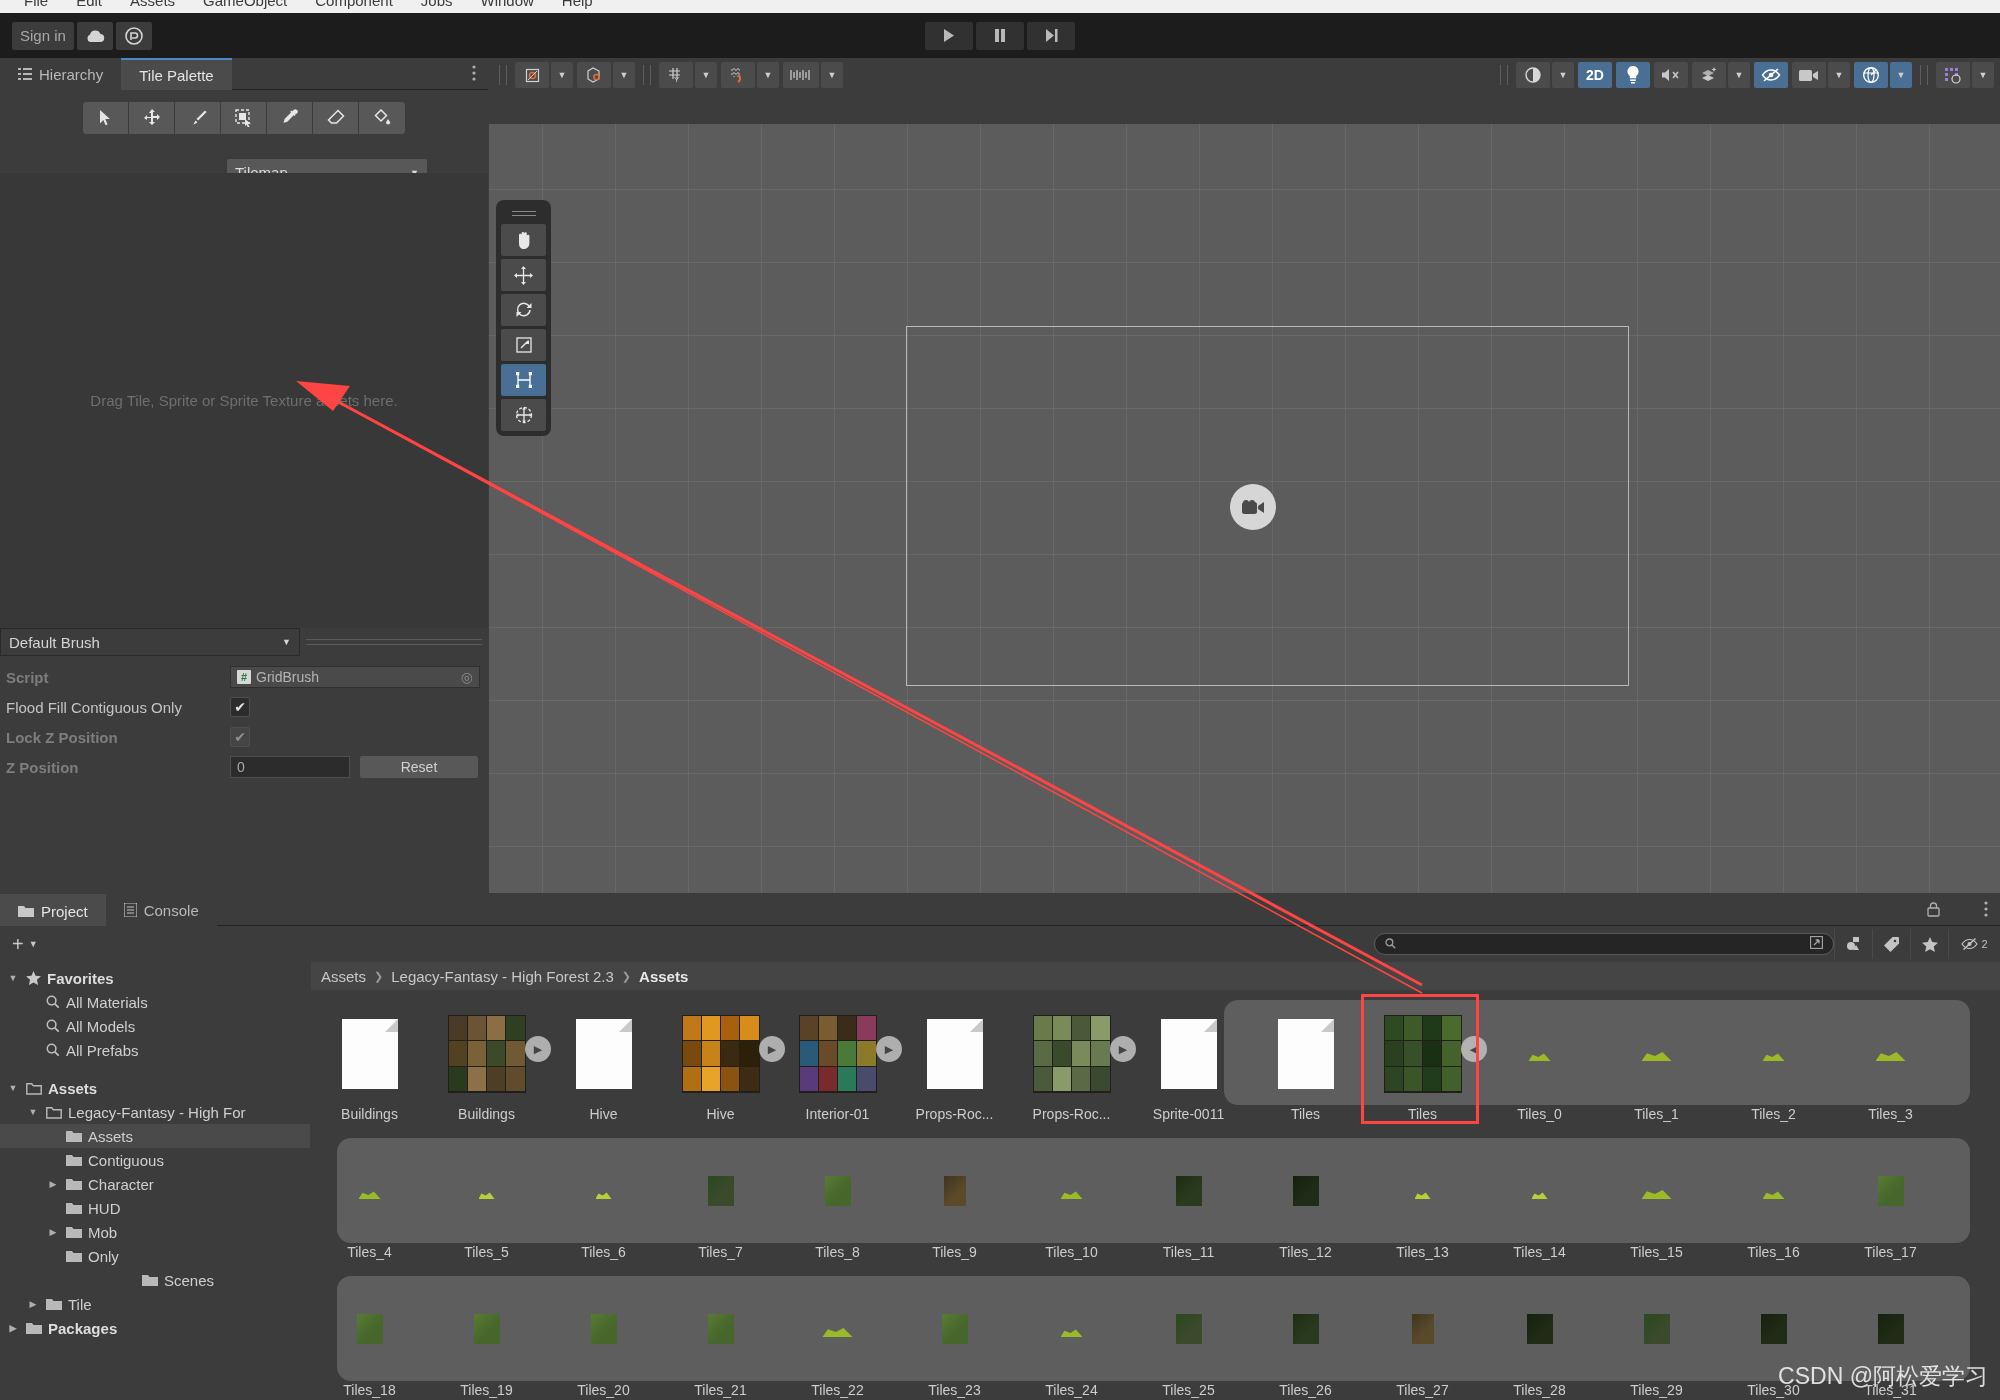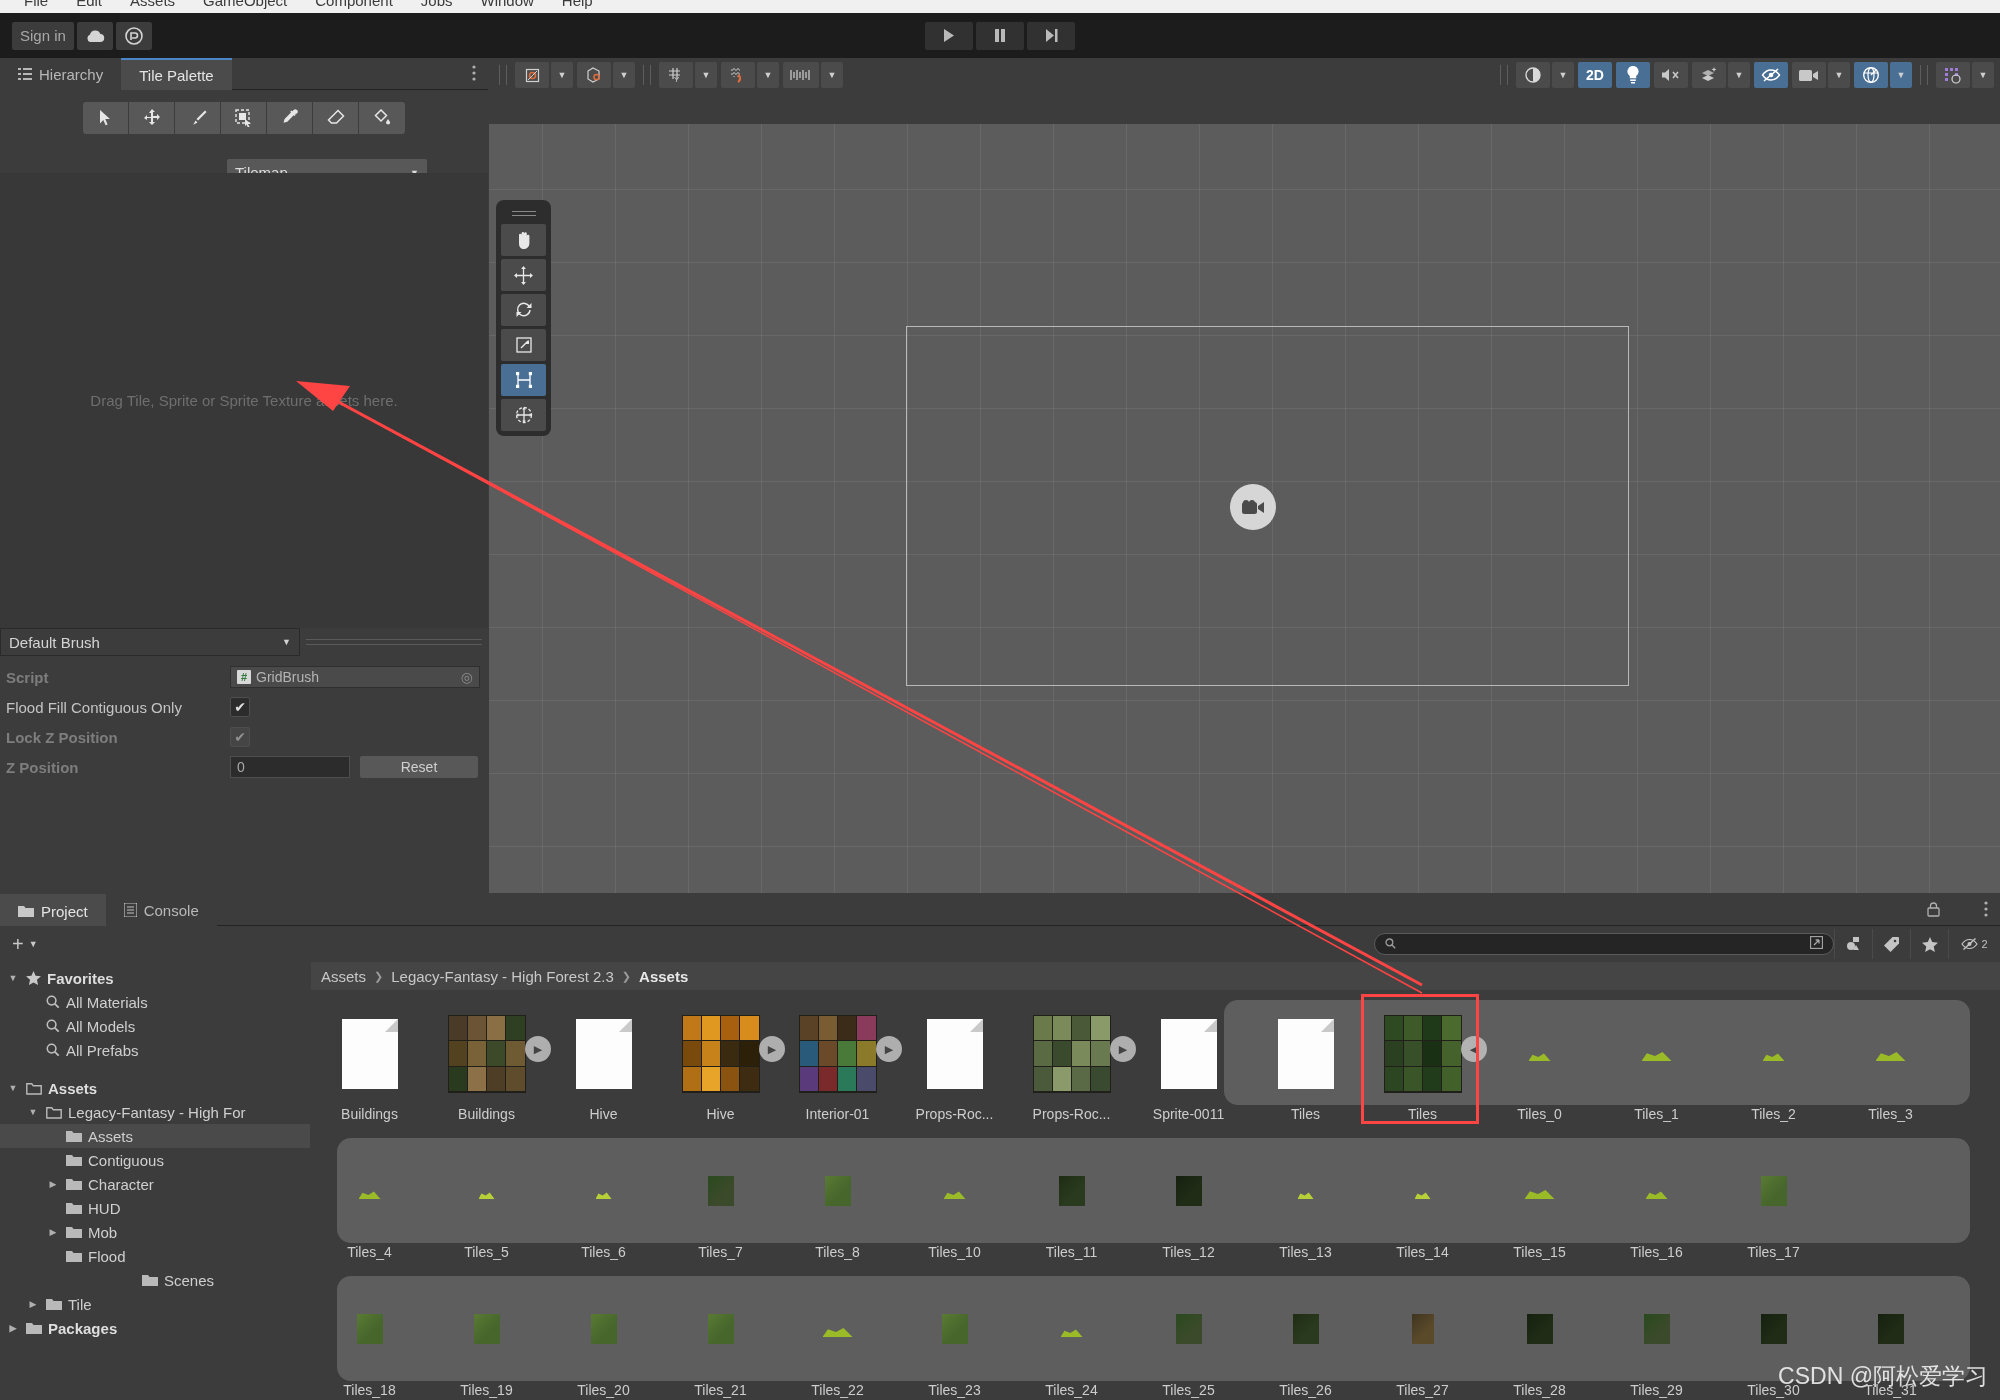--- a/index.html
+++ b/index.html
@@ -785,21 +785,21 @@
           </span>
           <span>Mob</span>
         </div>
         <div class="tree-row" style="padding-left: 46px;">
           <span class="arrow blank">▶</span>
           <span style="display: flex;">
             <svg width="16" height="13" viewBox="0 0 16 13">
               <path fill="#b9b9b9" d="M0 1h6l1.5 2H16v9H0z"></path>
             </svg>
           </span>
-          <span>Flood</span>
+          <span>Only</span>
         </div>
         <div class="tree-row" style="padding-left: 26px; justify-content: center;">
           <span class="arrow blank">▶</span>
           <span style="display: flex;">
             <svg width="16" height="13" viewBox="0 0 16 13">
               <path fill="#b9b9b9" d="M0 1h6l1.5 2H16v9H0z"></path>
             </svg>
           </span>
           <span>Scenes</span>
         </div>
@@ -1021,20 +1021,28 @@
             <div class="asset">
               <div class="thumb">
                 <div style="position: absolute; left: 50%; transform: translateX(-50%); top: 24px; width: 26px; height: 30px; background: rgb(70, 102, 44);">
                   <div style="position: absolute; inset: 0px; background: linear-gradient(135deg, rgb(90, 122, 52) 0%, rgb(70, 102, 44) 60%);"></div>
                 </div>
               </div>
               <div class="asset-label">Tiles_8</div>
             </div>
             <div class="asset">
               <div class="thumb">
+                <div style="position: absolute; left: 50%; transform: translateX(-50%); top: 24px; width: 22px; height: 30px; background: rgb(90, 74, 42);">
+                  <div style="position: absolute; inset: 0px; background: linear-gradient(135deg, rgb(62, 52, 32) 0%, rgb(90, 74, 42) 60%);"></div>
+                </div>
+              </div>
+              <div class="asset-label">Tiles_9</div>
+            </div>
+            <div class="asset">
+              <div class="thumb">
                 <div style="position: absolute; left: 50%; transform: translateX(-50%); top: 38px; width: 22px; height: 9px; background: rgb(154, 186, 40); clip-path: polygon(0% 100%, 18% 30%, 45% 55%, 70% 18%, 100% 100%);"></div>
               </div>
               <div class="asset-label">Tiles_10</div>
             </div>
             <div class="asset">
               <div class="thumb">
                 <div style="position: absolute; left: 50%; transform: translateX(-50%); top: 24px; width: 26px; height: 30px; background: rgb(42, 58, 30);">
                   <div style="position: absolute; inset: 0px; background: linear-gradient(135deg, rgb(30, 44, 20) 0%, rgb(42, 58, 30) 60%);"></div>
                 </div>
               </div>

